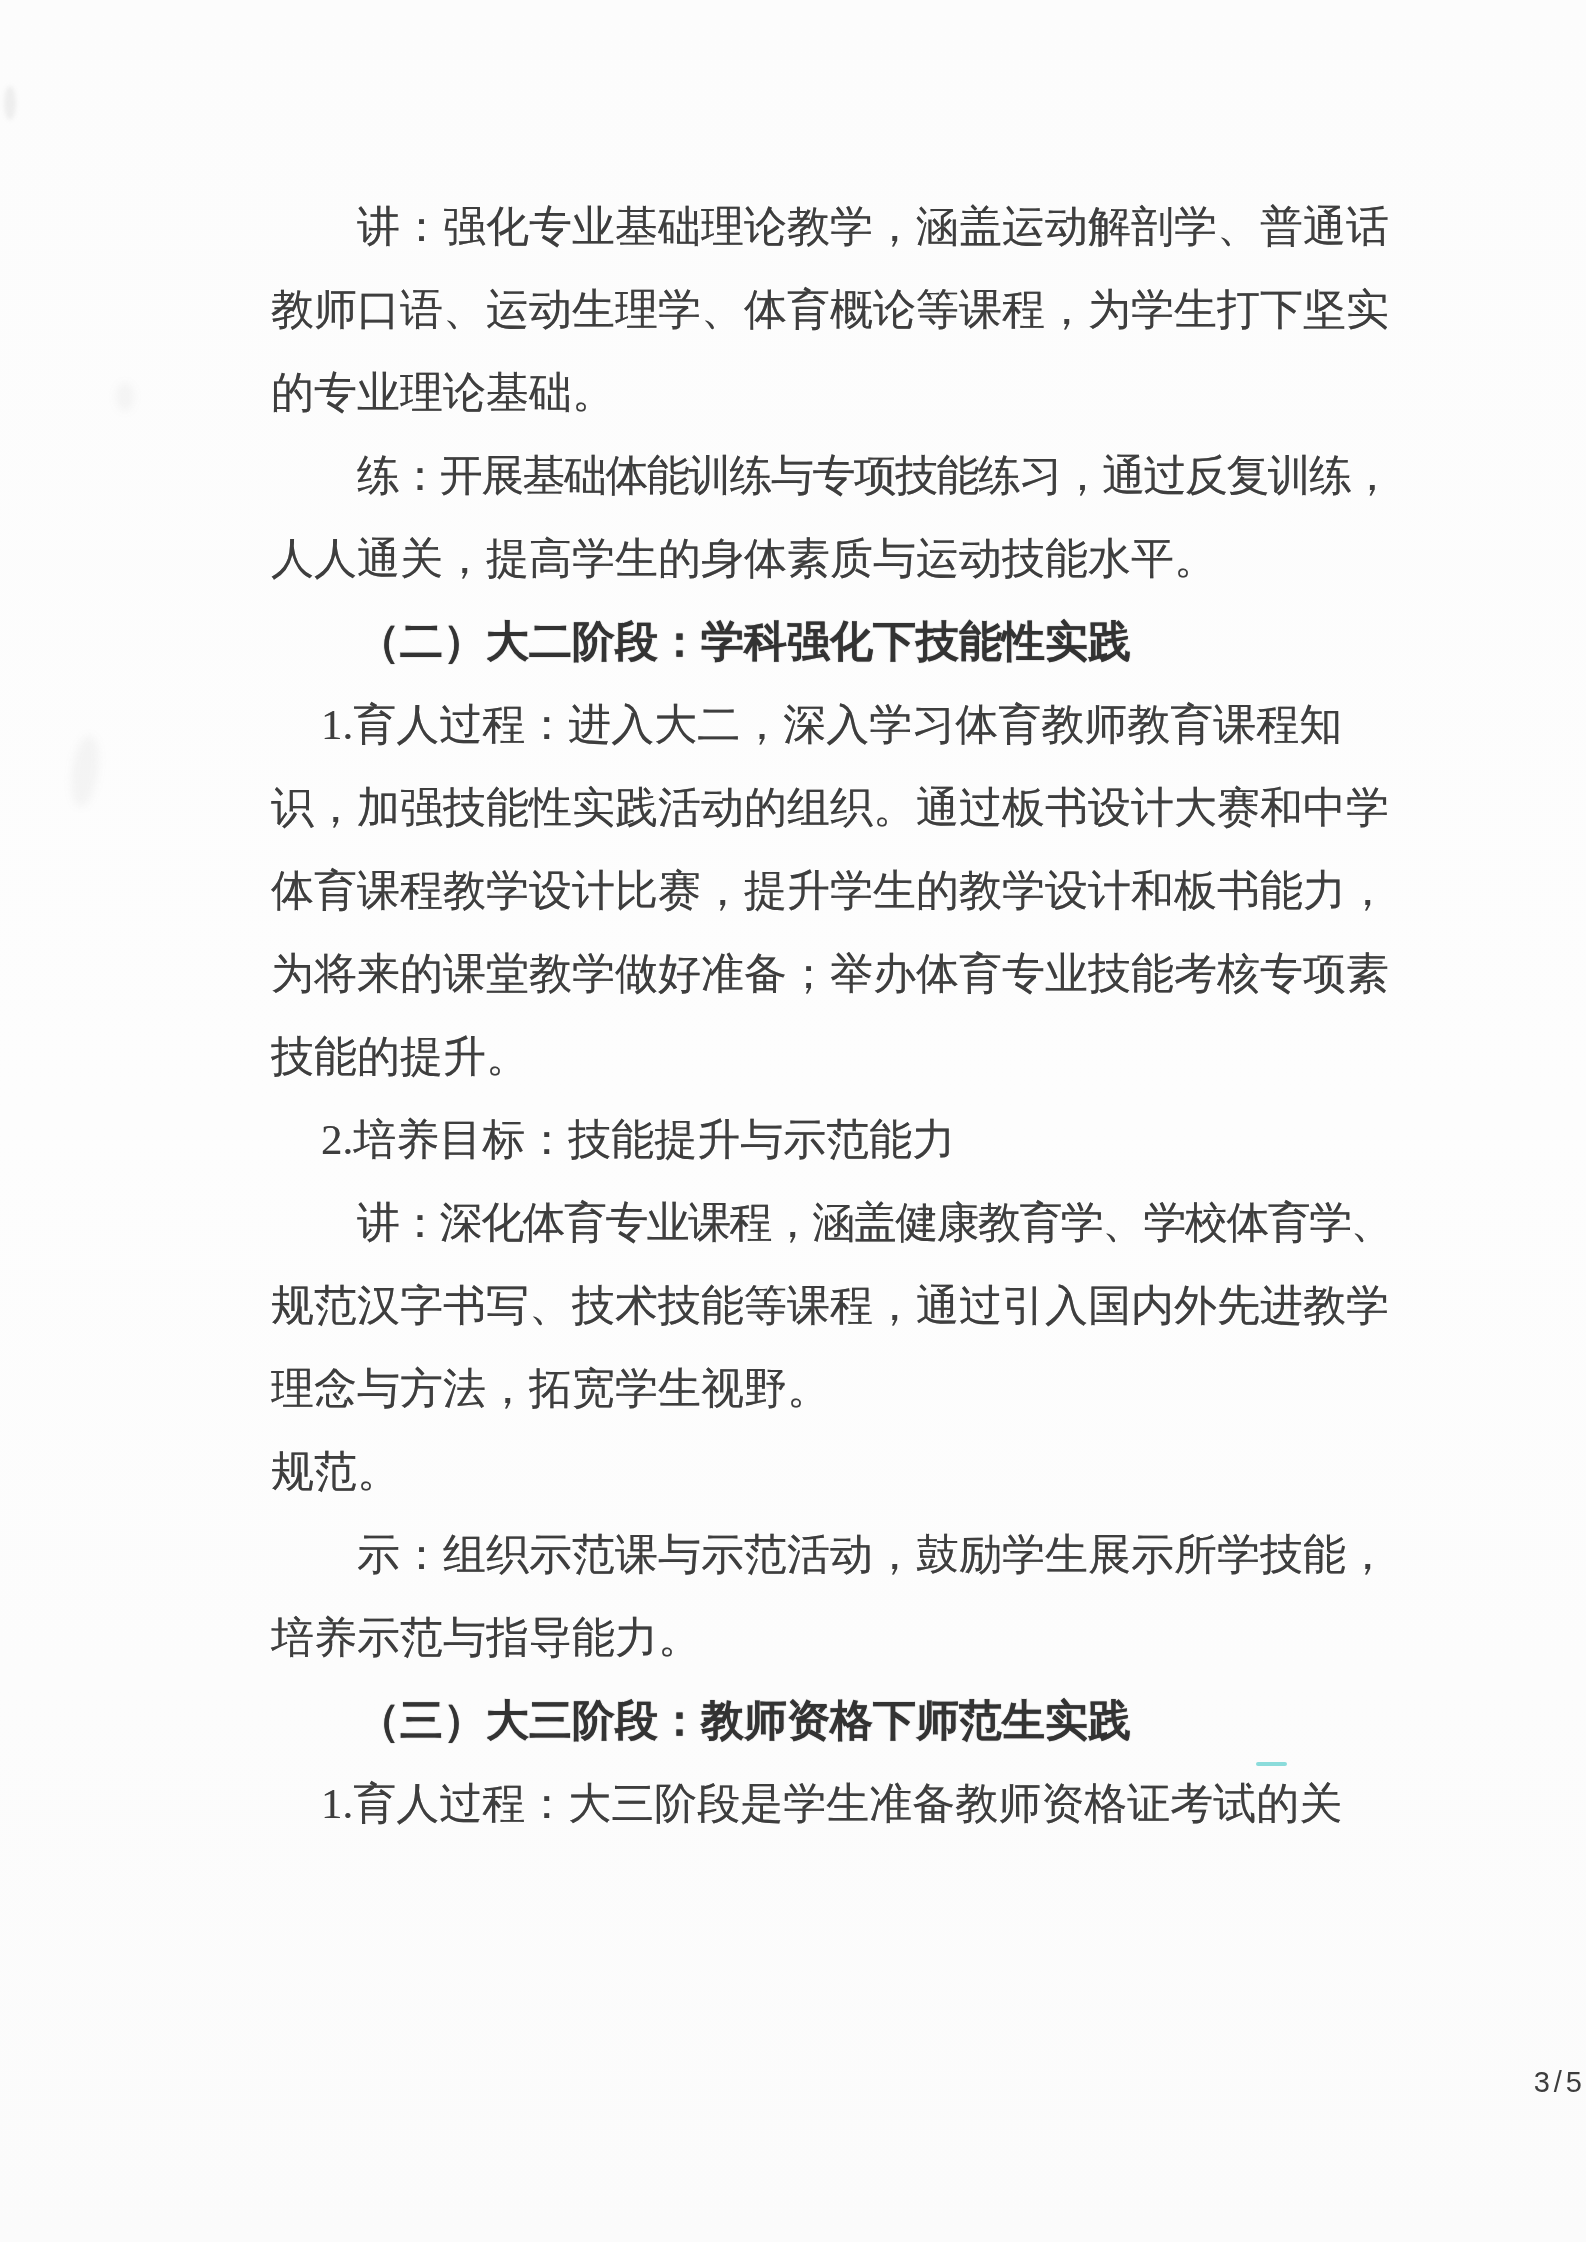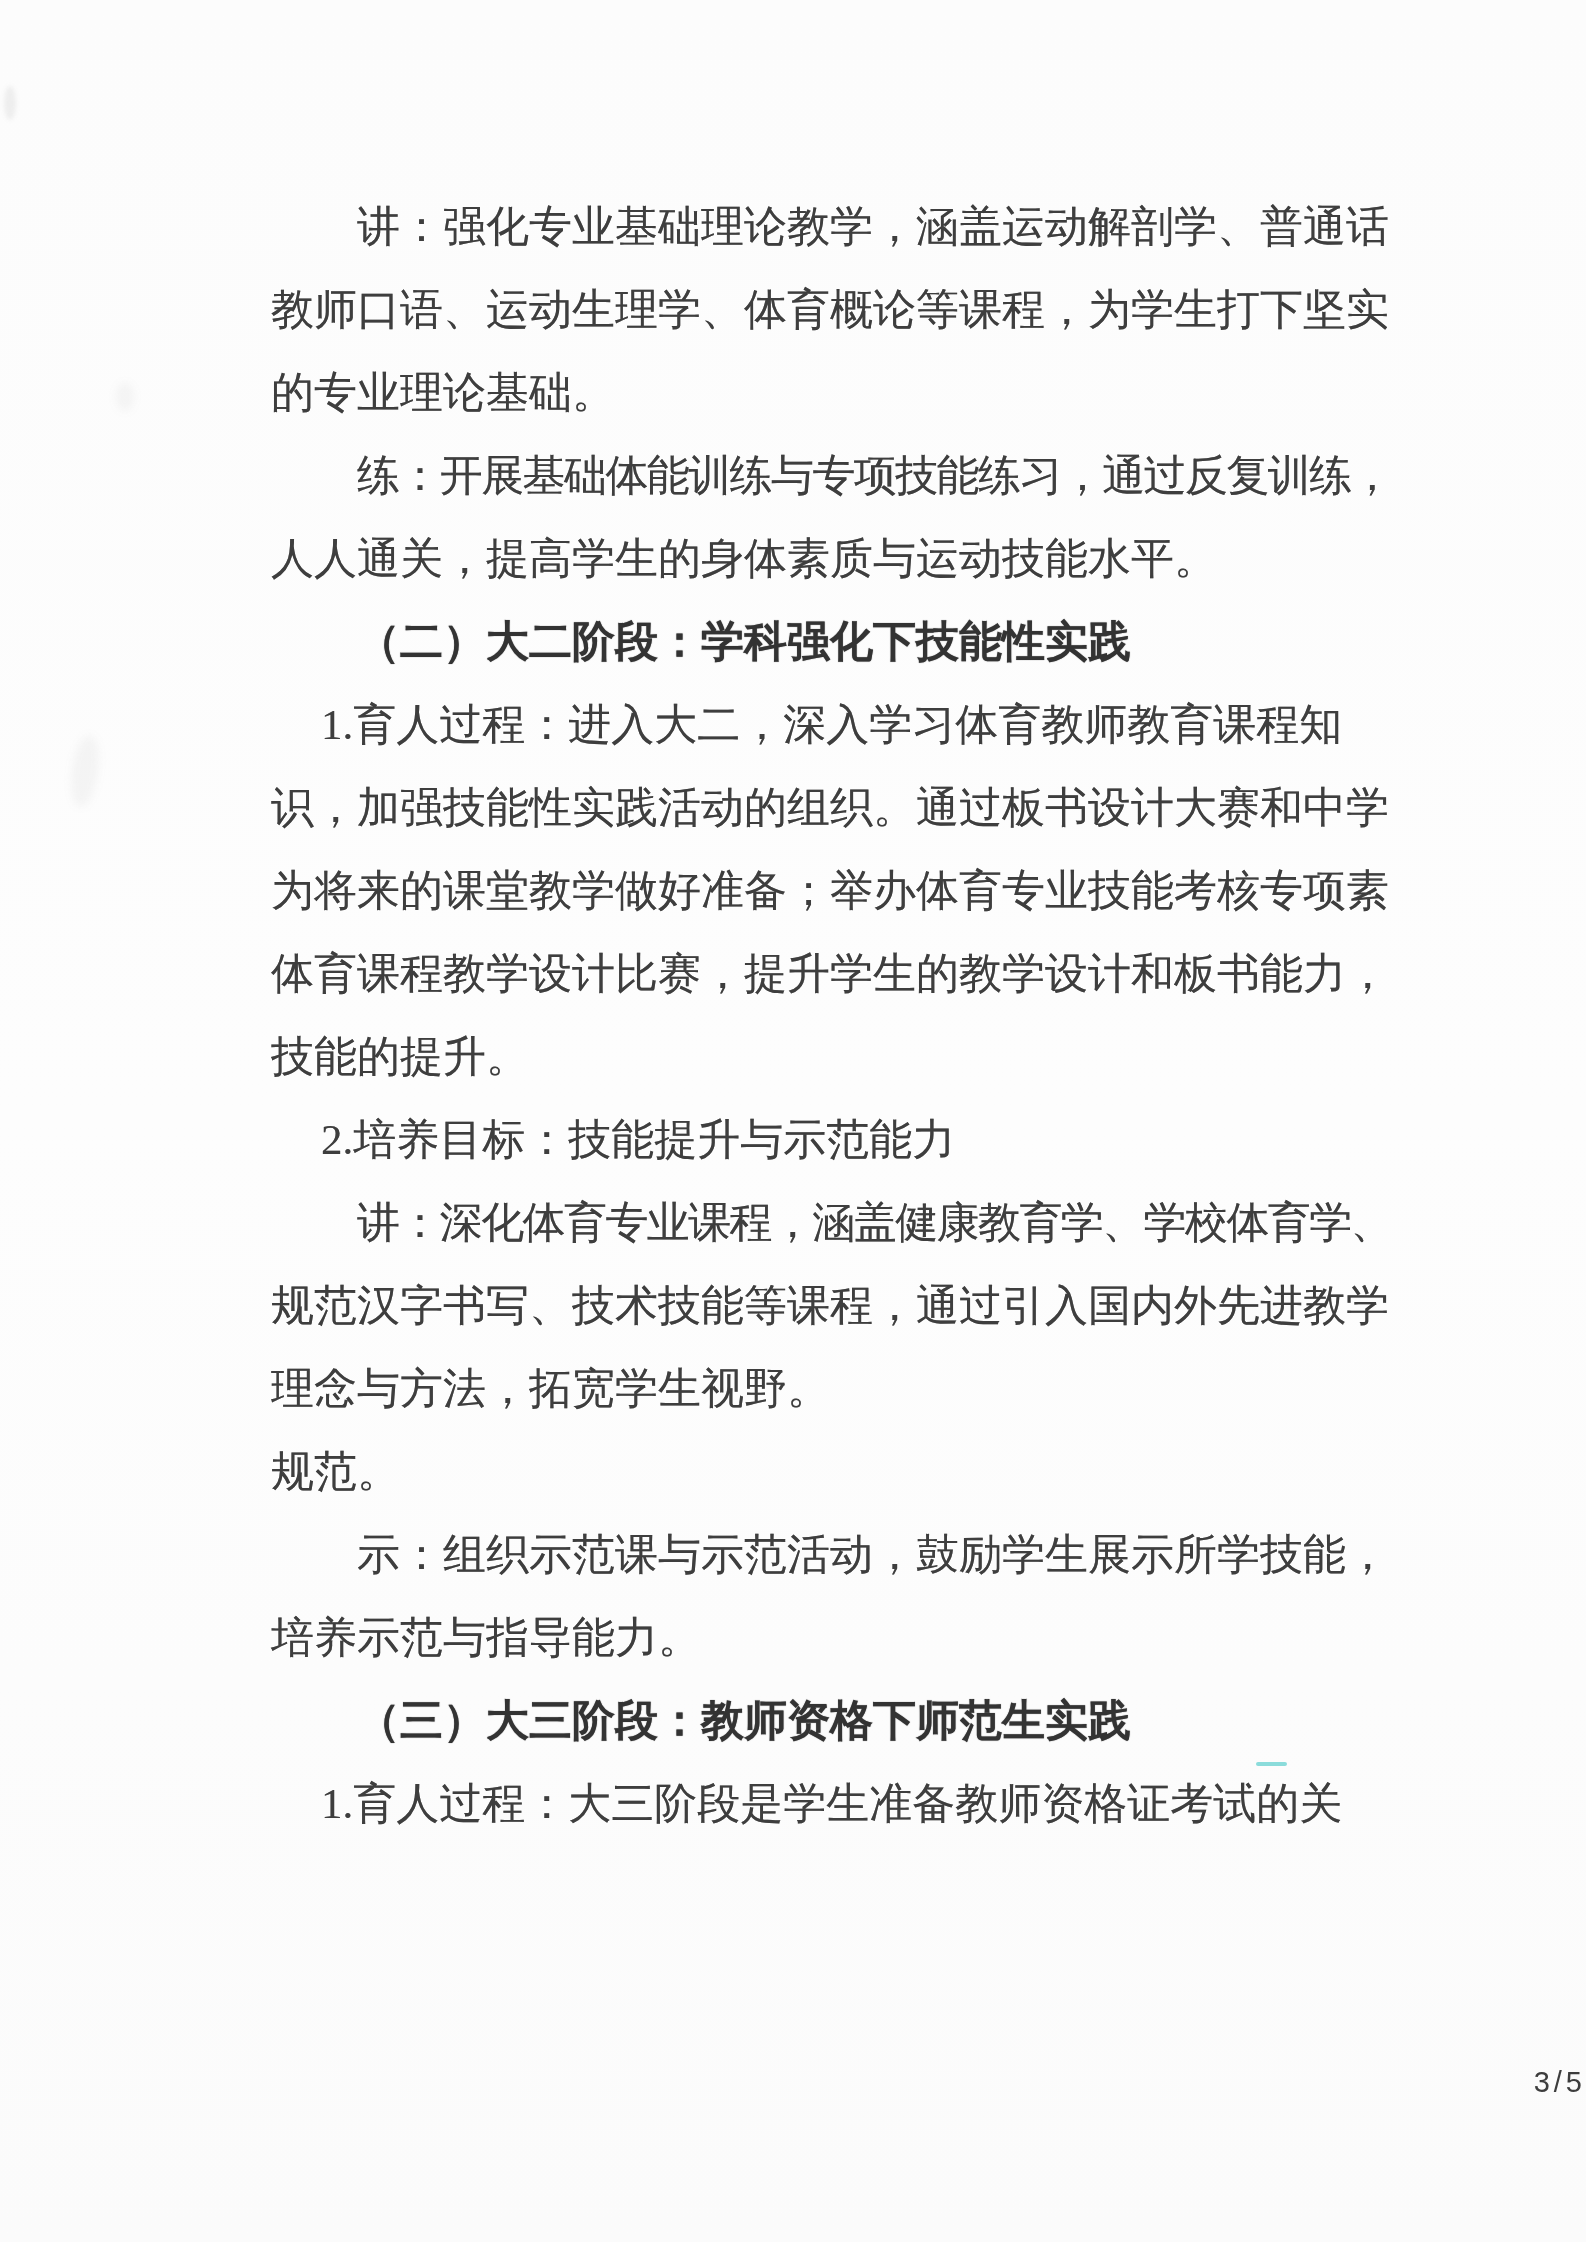--- a/index.html
+++ b/index.html
@@ -72,22 +72,22 @@
 
   <div class="textblock" id="textblock">
       <div class="line indent-para">讲：强化专业基础理论教学，涵盖运动解剖学、普通话</div>
       <div class="line">教师口语、运动生理学、体育概论等课程，为学生打下坚实</div>
       <div class="line">的专业理论基础。</div>
       <div class="line indent-para tight">练：开展基础体能训练与专项技能练习，通过反复训练，</div>
       <div class="line">人人通关，提高学生的身体素质与运动技能水平。</div>
       <div class="line bold indent-para">（二）大二阶段：学科强化下技能性实践</div>
       <div class="line indent-num">1.育人过程：进入大二，深入学习体育教师教育课程知</div>
       <div class="line">识，加强技能性实践活动的组织。通过板书设计大赛和中学</div>
+      <div class="line">体育课程教学设计比赛，提升学生的教学设计和板书能力，</div>
       <div class="line">为将来的课堂教学做好准备；举办体育专业技能考核专项素</div>
-      <div class="line">体育课程教学设计比赛，提升学生的教学设计和板书能力，</div>
       <div class="line">技能的提升。</div>
       <div class="line indent-num">2.培养目标：技能提升与示范能力</div>
       <div class="line indent-para tight">讲：深化体育专业课程，涵盖健康教育学、学校体育学、</div>
       <div class="line">规范汉字书写、技术技能等课程，通过引入国内外先进教学</div>
       <div class="line">理念与方法，拓宽学生视野。</div>
       <div class="line">规范。</div>
       <div class="line indent-para">示：组织示范课与示范活动，鼓励学生展示所学技能，</div>
       <div class="line">培养示范与指导能力。</div>
       <div class="line bold indent-para">（三）大三阶段：教师资格下师范生实践</div>
       <div class="line indent-num">1.育人过程：大三阶段是学生准备教师资格证考试的关</div>

